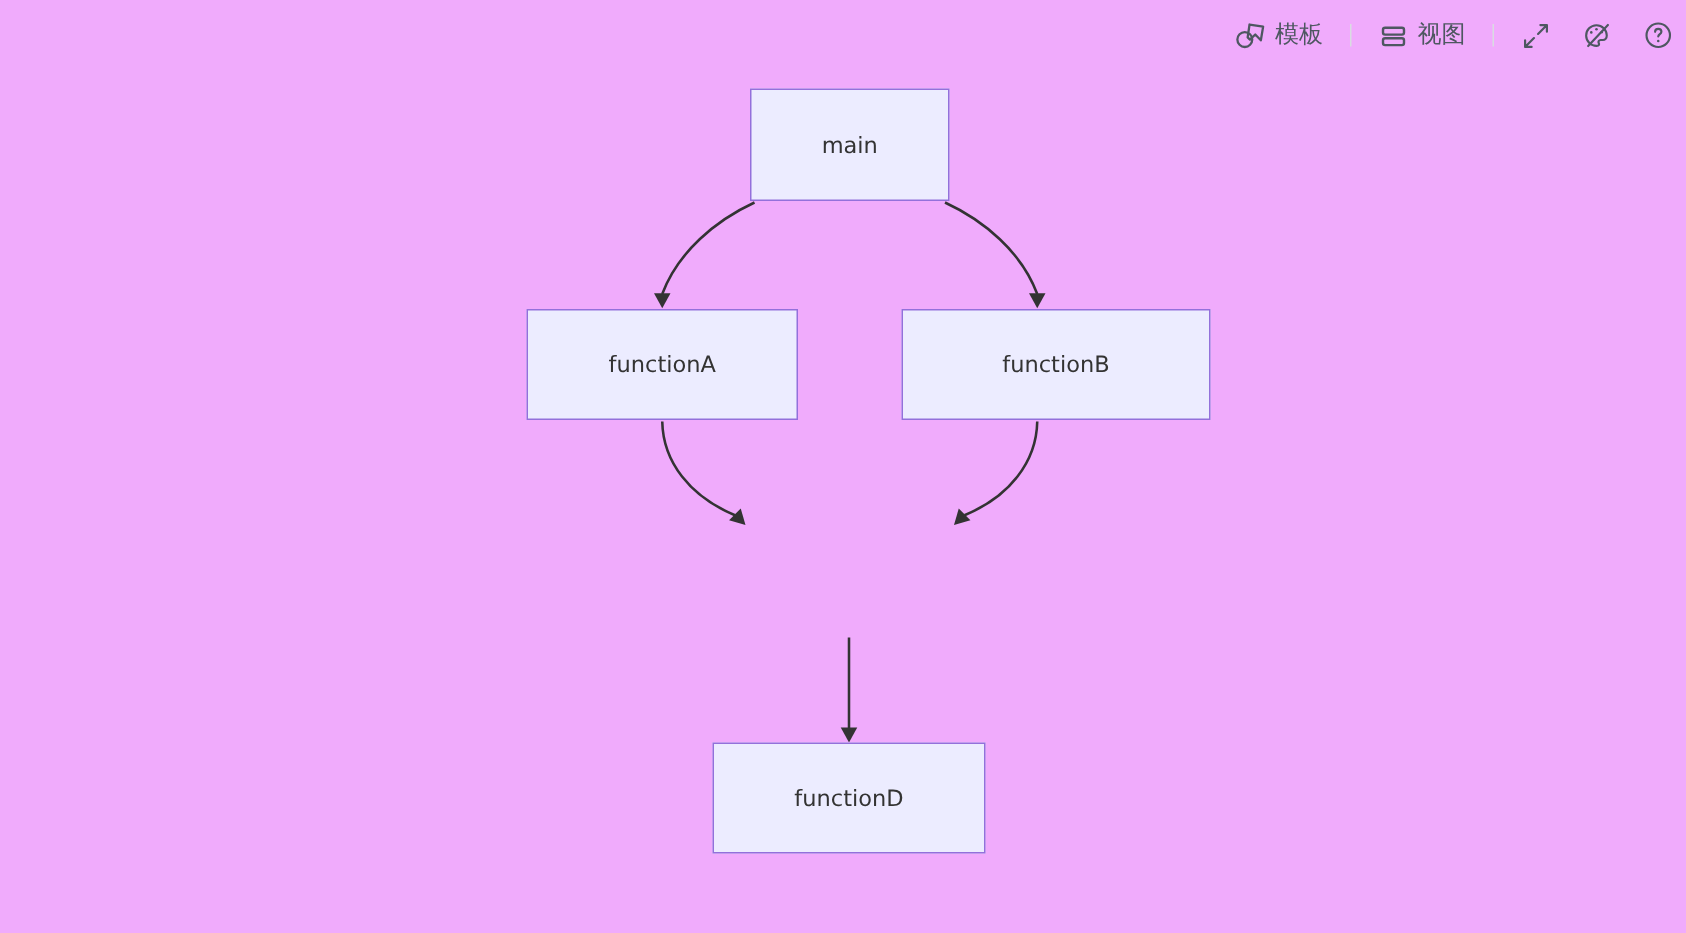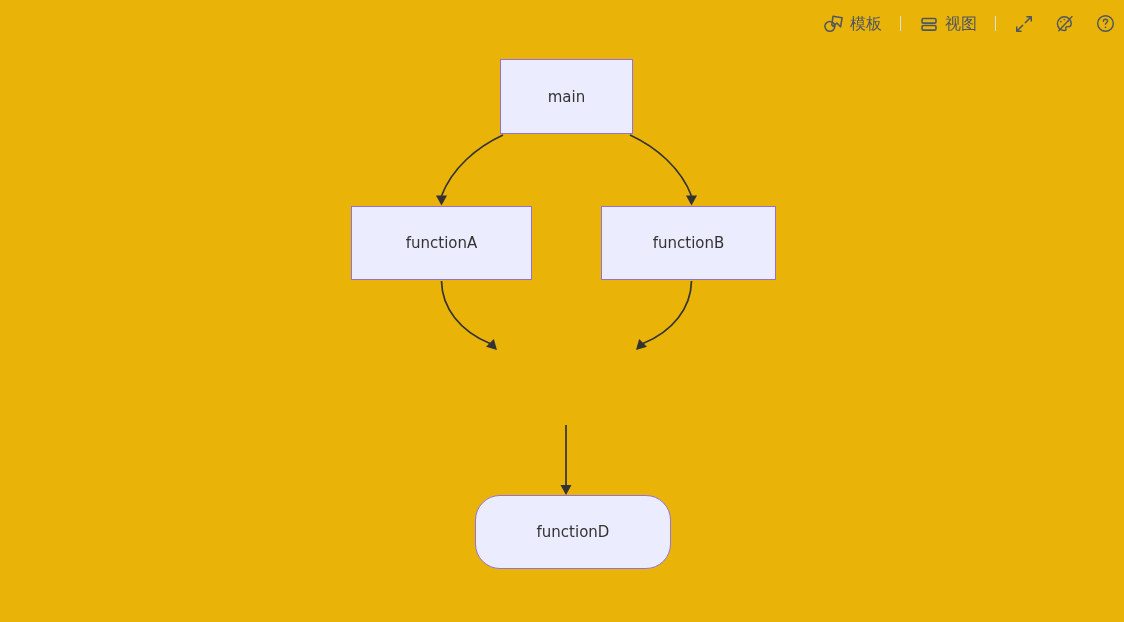--- a/index.html
+++ b/index.html
@@ -1,18 +1,18 @@
 <!DOCTYPE html>
 <html><head>
 <meta charset="utf-8">
 <style>
   * { box-sizing: border-box; margin: 0; padding: 0; }
   html, body { width: 1124px; height: 622px; background: #ffffff; overflow: hidden;
     font-family: "Liberation Sans", sans-serif; }
-  .app { position: relative; width: 1124px; height: 622px; background: #eab308; }
+  .app { position: relative; width: 1124px; height: 622px; background: #f0abfc; }
 
   
   .toolbar { position: absolute; top: 11px; right: 6px; display: flex; align-items: center;
     gap: 16px; color: #4e5761; }
   .tb-btn { display: flex; align-items: center; gap: 6px; background: none; border: none;
     color: #4e5761; font-size: 16px; font-family: "Liberation Sans", sans-serif;
     cursor: pointer; padding: 2px 2px; line-height: 1; }
   .tb-icon-btn { background: none; border: none; color: #4e5761; cursor: pointer;
     padding: 2px; display: flex; align-items: center; }
   .tb-divider { width: 1px; height: 15px; background: #d9dce1; }
@@ -21,23 +21,23 @@
   
   .canvas { position: absolute; inset: 0; }
   .edges { position: absolute; left: 0; top: 0; width: 1124px; height: 622px;
     pointer-events: none; }
   .node { position: absolute; background: #ECECFF; border: 1.3px solid #9370DB;
     display: flex; align-items: center; justify-content: center;
     color: #333333; font-size: 15px; font-family: "DejaVu Sans", "Liberation Sans", sans-serif; }
   .node span { pointer-events: none; }
   .n-main      { left: 500px; top: 59px;  width: 133px; height: 75px; }
   .n-functionA { left: 351px; top: 206px; width: 181px; height: 74px; align-items: center; }
-  .n-functionB { left: 601px; top: 206px; width: 175px; height: 74px; }
+  .n-functionB { left: 601px; top: 206px; width: 206px; height: 74px; }
   .n-functionC { left: 475px; top: 350px; width: 182px; height: 74px; }
-  .n-functionD { left: 475px; top: 495px; width: 196px; height: 74px; border-radius: 25px; }
+  .n-functionD { left: 475px; top: 495px; width: 182px; height: 74px; }
 </style>
 </head>
 <body>
 
 <div class="app">
 
   <div class="toolbar">
 
     <button class="tb-btn">
       <span>

